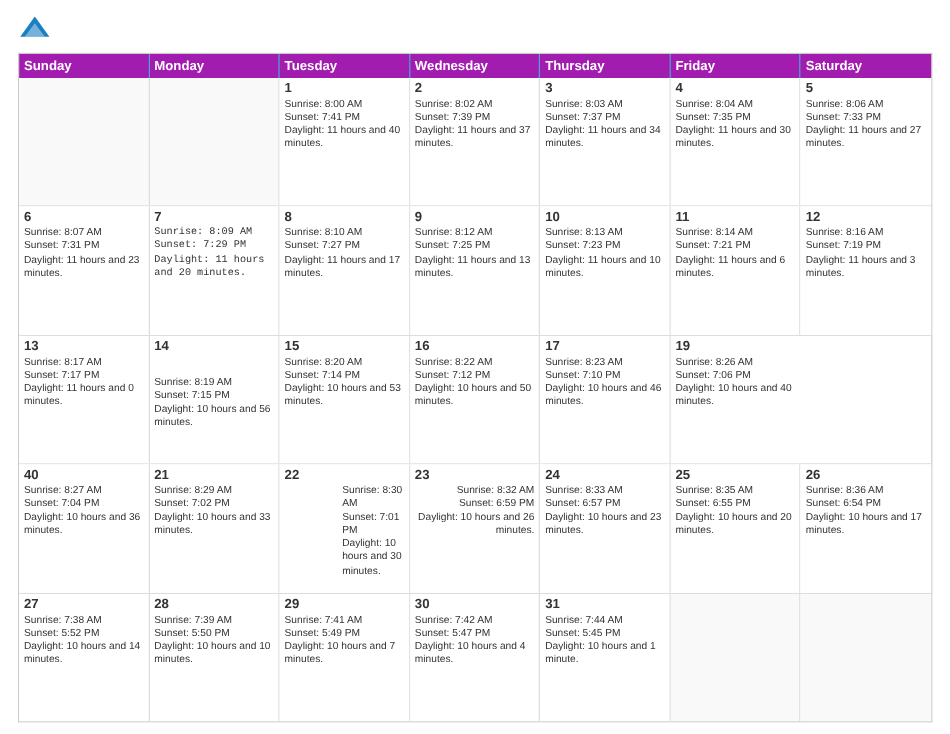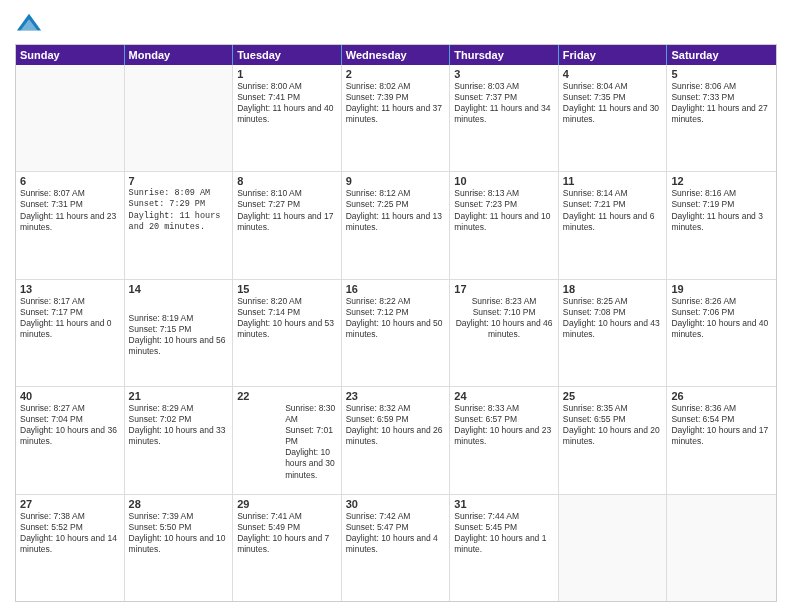--- a/index.html
+++ b/index.html
@@ -55,21 +55,21 @@
     }
     .calendar {
       flex: 1;
       display: flex;
       flex-direction: column;
       border: 1px solid #ccc;
     }
     .cal-header {
       display: grid;
       grid-template-columns: repeat(7, 1fr);
-      background: #4c1d95;
+      background: #a21caf;
     }
     .cal-header-cell {
       color: #fff;
       font-size: 11px;
       font-weight: bold;
       padding: 4px 4px;
       border-right: 1px solid #4da3d8;
       text-align: left;
     }
     .cal-header-cell:last-child { border-right: none; }
@@ -239,29 +239,23 @@
 Daylight: 10 hours and 53 minutes.</div>
           </div>
           <div class="cal-cell">
             <span class="day-num">16</span>
             <div class="cell-text" style="white-space: pre-line;">Sunrise: 8:22 AM
 Sunset: 7:12 PM
 Daylight: 10 hours and 50 minutes.</div>
           </div>
           <div class="cal-cell">
             <span class="day-num">17</span>
-            <div class="cell-text" style="white-space: pre-line; text-align: center;">Sunrise: 8:23 AM
+            <div class="cell-text" style="white-space: pre-line;">Sunrise: 8:23 AM
 Sunset: 7:10 PM
 Daylight: 10 hours and 46 minutes.</div>
-          </div>
-          <div class="cal-cell">
-            <span class="day-num">18</span>
-            <div class="cell-text" style="white-space: pre-line;">Sunrise: 8:25 AM
-Sunset: 7:08 PM
-Daylight: 10 hours and 43 minutes.</div>
           </div>
           <div class="cal-cell">
             <span class="day-num">19</span>
             <div class="cell-text" style="white-space: pre-line;">Sunrise: 8:26 AM
 Sunset: 7:06 PM
 Daylight: 10 hours and 40 minutes.</div>
           </div>
         </div>
         <div class="cal-row">
           <div class="cal-cell">
@@ -277,21 +271,21 @@
 Daylight: 10 hours and 33 minutes.</div>
           </div>
           <div class="cal-cell">
             <span class="day-num">22</span>
             <div class="cell-text" style="white-space: pre-line; margin-left: 48px;">Sunrise: 8:30 AM
 Sunset: 7:01 PM
 Daylight: 10 hours and 30 minutes.</div>
           </div>
           <div class="cal-cell">
             <span class="day-num">23</span>
-            <div class="cell-text" style="white-space: pre-line;">Sunrise: 8:32 AM
+            <div class="cell-text" style="white-space: pre-line; text-align: right;">Sunrise: 8:32 AM
 Sunset: 6:59 PM
 Daylight: 10 hours and 26 minutes.</div>
           </div>
           <div class="cal-cell">
             <span class="day-num">24</span>
             <div class="cell-text" style="white-space: pre-line;">Sunrise: 8:33 AM
 Sunset: 6:57 PM
 Daylight: 10 hours and 23 minutes.</div>
           </div>
           <div class="cal-cell">

